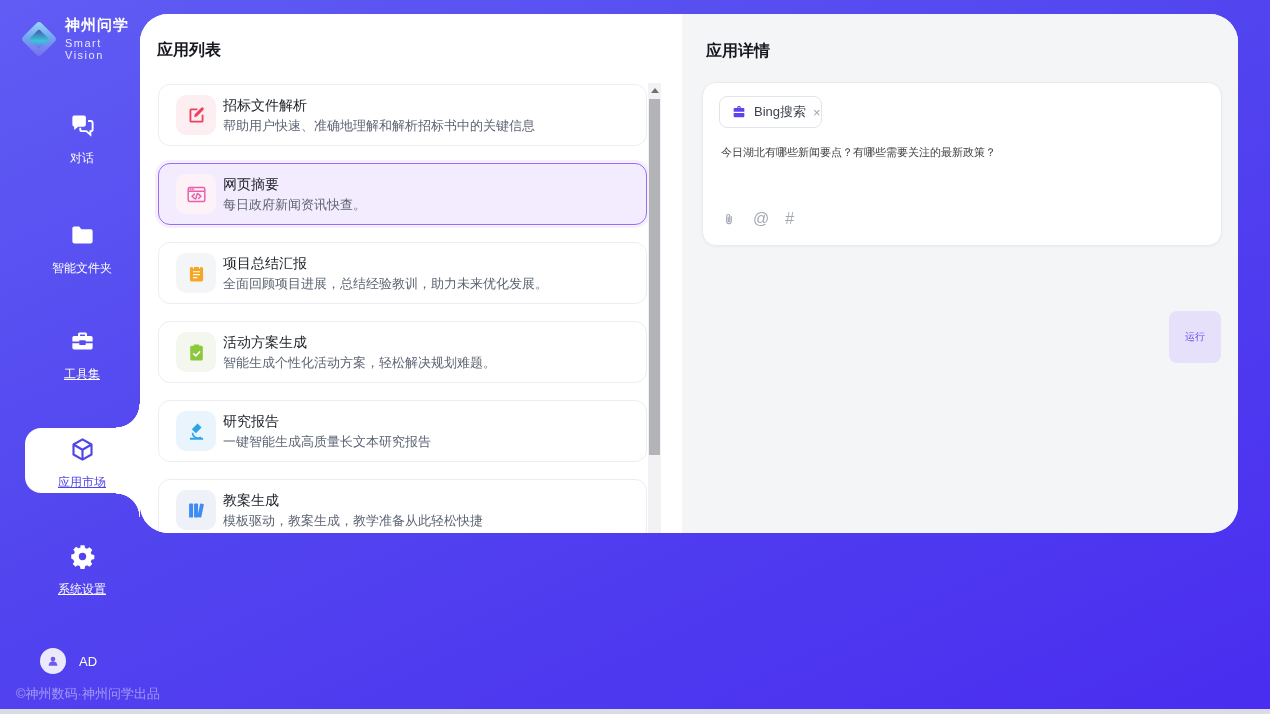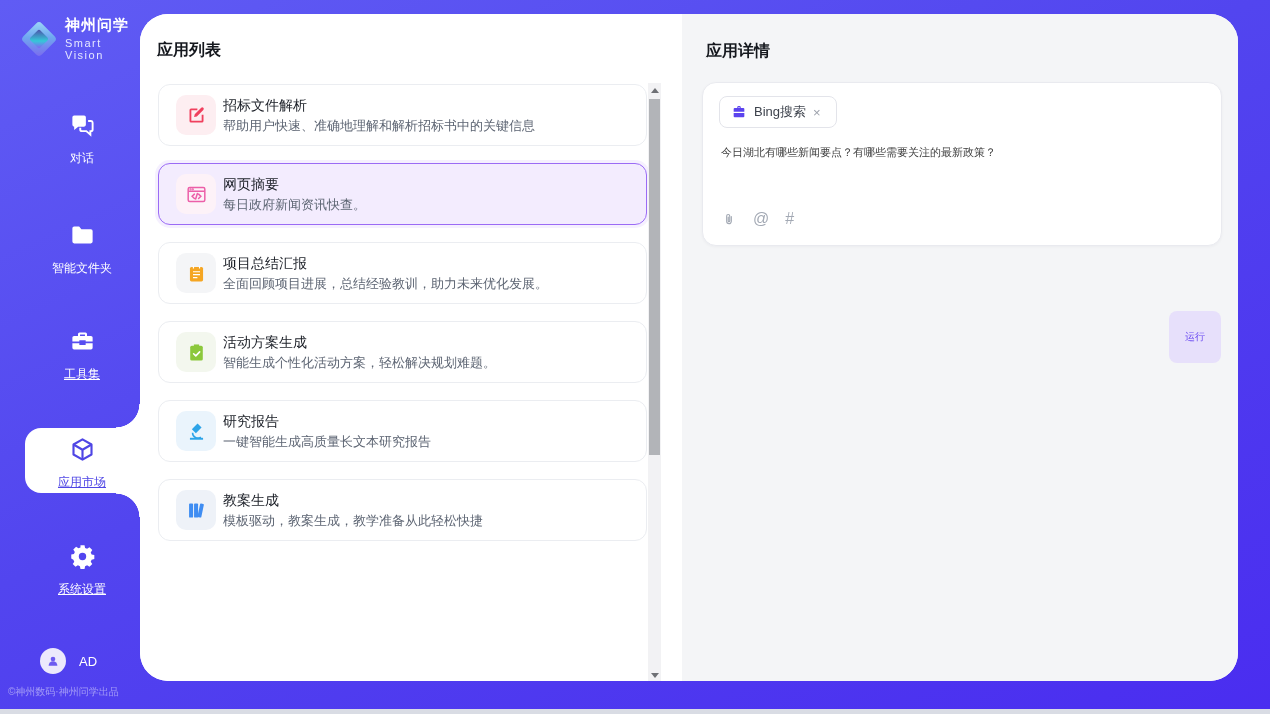--- a/index.html
+++ b/index.html
@@ -8,21 +8,21 @@
     font-family:"Liberation Sans","DejaVu Sans",sans-serif;
     background:#d9dce4;
   }
   
   .shell{
     position:absolute;left:0;top:0;width:1270px;height:709px;
     background:linear-gradient(155deg,#605cf4 0%,#5245ef 45%,#4a2df0 100%);
   }
   
   .content{
-    position:absolute;left:140px;top:14px;width:1098px;height:667px;
+    position:absolute;left:140px;top:14px;width:1098px;height:519px;
     border-radius:28px;overflow:hidden;background:#ffffff;display:flex;
   }
   .list-panel{width:542px;background:#fff;position:relative;flex:none;}
   .detail-panel{flex:1;background:#f4f5f7;position:relative;}
   .panel-title{position:absolute;font-size:16px;font-weight:700;color:#15181e;}
   .list-panel .panel-title{left:17px;top:26px;}
   .detail-panel .panel-title{left:24px;top:27px;}
 
   
   .cards{position:absolute;left:18px;top:70px;width:489px;}
@@ -52,21 +52,21 @@
   .scroll-thumb{position:absolute;left:1px;top:16px;width:11px;height:356px;background:#b2b4b8;}
 
   
   .detail-card{
     position:absolute;left:20px;top:68px;width:518px;height:162px;
     background:#fff;border:1px solid #e9eaef;border-radius:14px;
     box-shadow:0 1px 3px rgba(30,30,60,.04);
   }
   .chip{
     position:absolute;left:16px;top:13px;height:30px;display:inline-flex;align-items:center;
-    gap:7px;padding:0 15px 0 11px;border:1px solid #e3e4ea;border-radius:8px;background:#fff;
+    gap:7px;padding:0 0 0 11px;border:1px solid #e3e4ea;border-radius:8px;background:#fff;
   }
   .chip svg{width:16px;height:16px;color:#5b43ee;}
   .chip-label{font-size:13px;color:#3d424c;}
   .chip-close{font-size:13px;color:#9ca1ab;cursor:pointer;line-height:1;}
   .query-text{position:absolute;left:18px;top:62px;font-size:11px;color:#404040;width:480px;}
   .input-icons{position:absolute;left:18px;bottom:18px;display:flex;gap:16px;align-items:center;}
   .input-icons .ibtn{color:#a3a9b4;font-size:16px;line-height:1;cursor:pointer;display:flex;align-items:center;}
   .input-icons svg{width:16px;height:16px;}
   .run-btn{
     position:absolute;right:17px;top:257px;padding:19px 16px;border-radius:8px;
@@ -108,21 +108,21 @@
   }
   .nav-bubble::after{
     content:'';position:absolute;right:0;bottom:-24px;width:24px;height:24px;
     background:radial-gradient(circle 24px at 0 100%,rgba(0,0,0,0) 23px,#fff 23.6px);
   }
 
   .user-row{position:absolute;left:40px;top:648px;display:flex;align-items:center;gap:13px;}
   .avatar{width:26px;height:26px;border-radius:50%;background:#ece9fc;display:flex;align-items:center;justify-content:center;}
   .avatar svg{width:14px;height:14px;color:#6d5bf0;}
   .user-name{color:#fff;font-size:13px;}
-  .copyright{position:absolute;left:8px;top:685px;font-size:10px;color:rgba(255,255,255,.45);white-space:nowrap;}
+  .copyright{position:absolute;left:16px;top:685px;font-size:13px;color:rgba(255,255,255,.45);white-space:nowrap;}
 </style>
 </head>
 <body>
 
 <div class="shell">
 
   <nav class="sidebar">
     <div class="logo">
       <span class="logo-diamond"></span>
       <span>

